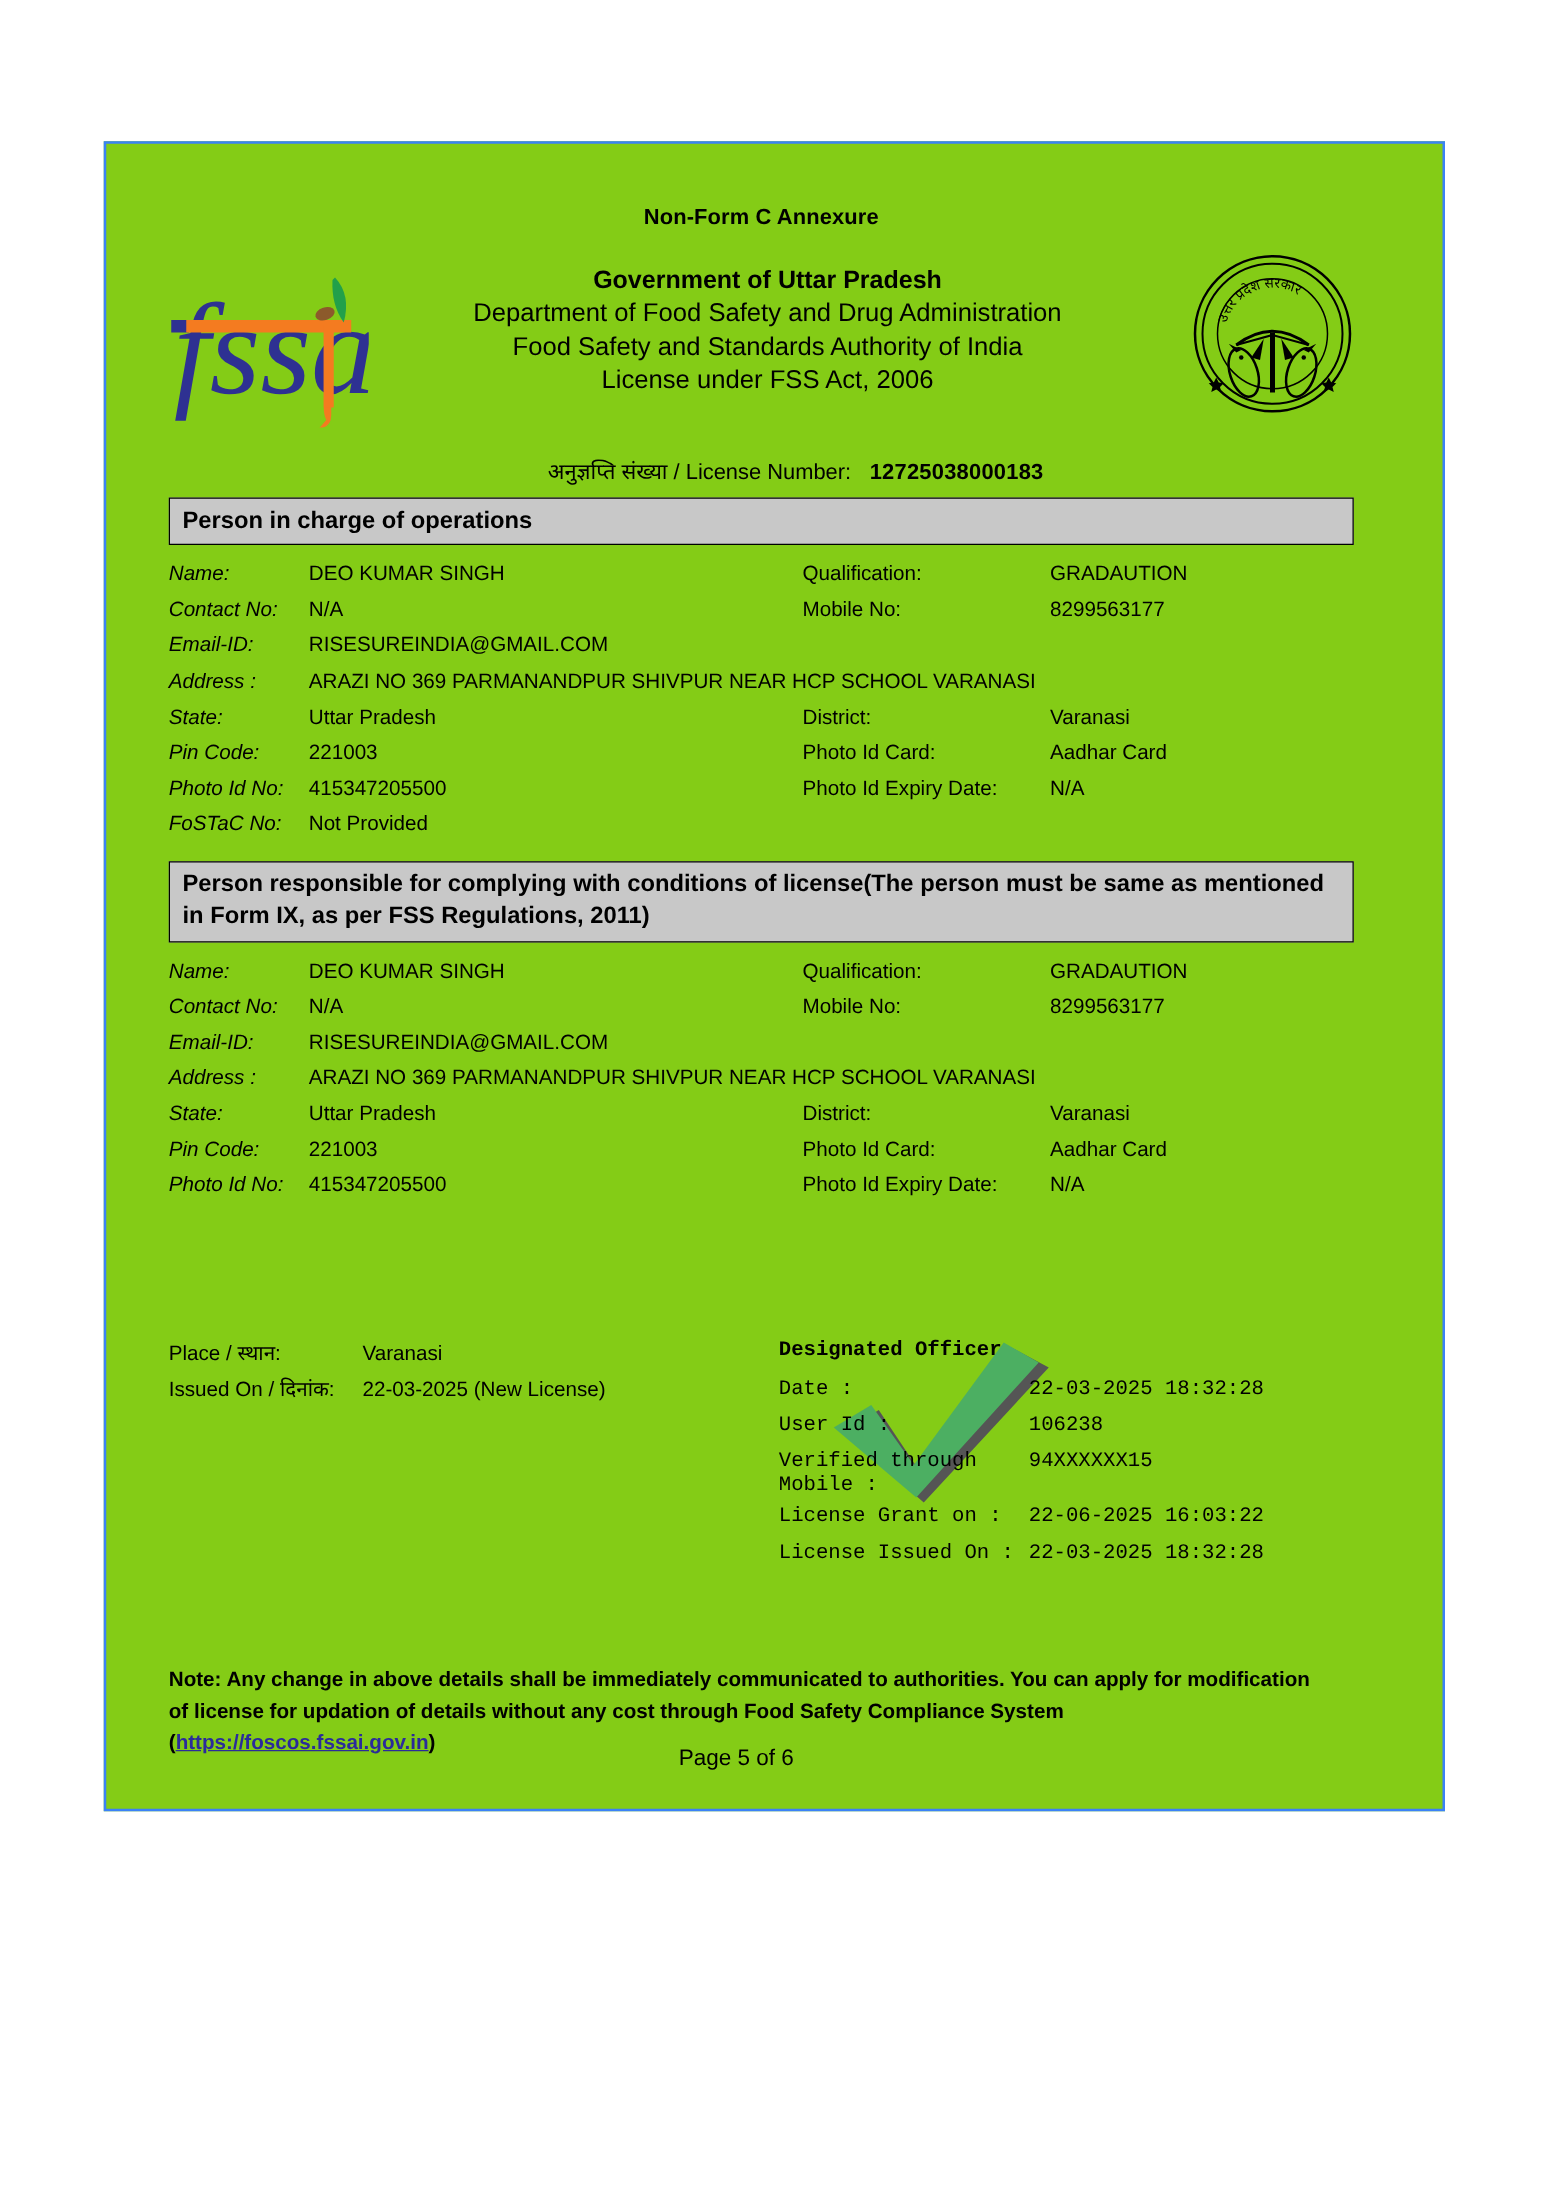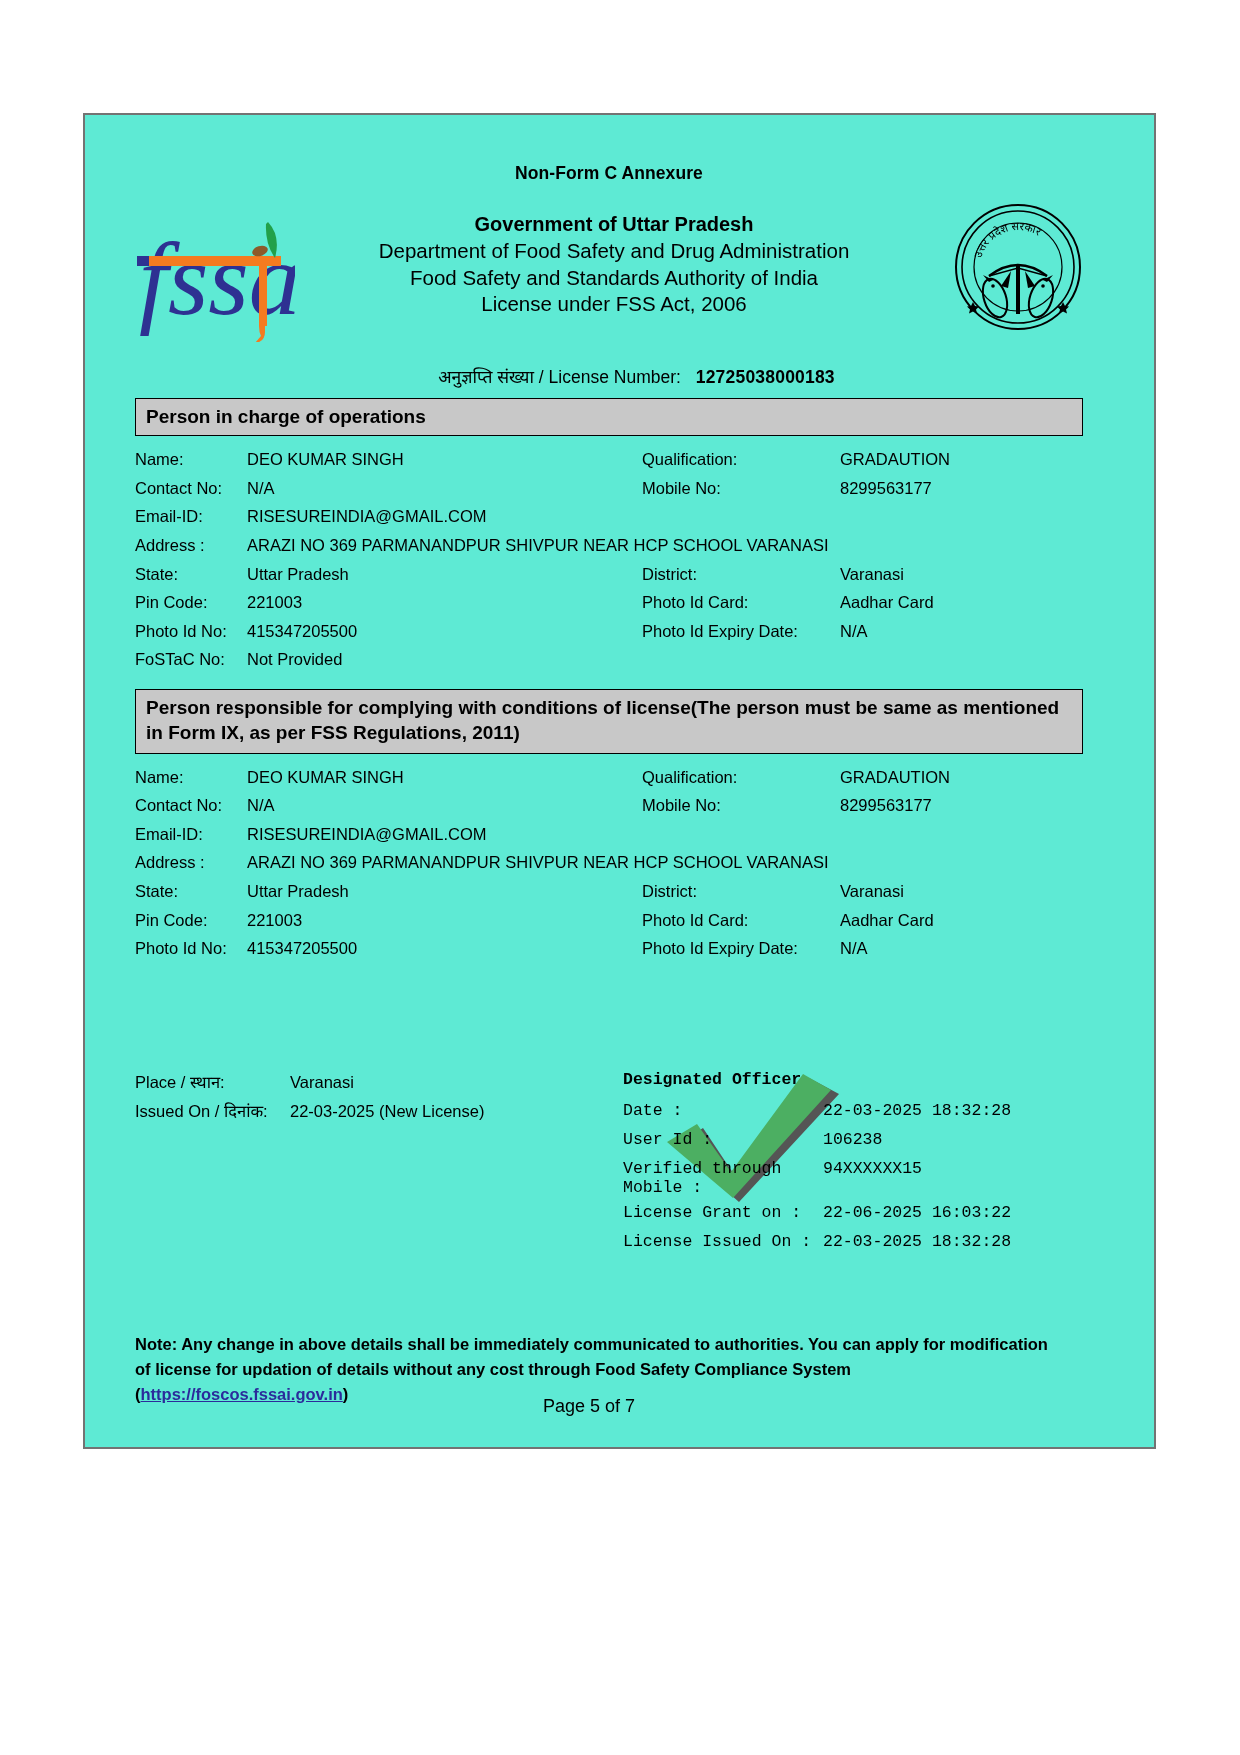--- a/index.html
+++ b/index.html
@@ -16,23 +16,23 @@
     overflow: hidden;
   }
 
   
   #page-frame {
     position: absolute;
     left: 83px;
     top: 113px;
     width: 1073px;
     height: 1336px;
-    border: 2px solid #737373;
+    border: 2px solid #3b82f6;
     box-sizing: border-box;
-    background: #5eead4;
+    background: #84cc16;
   }
   #page-inner {
     position: absolute;
     left: 50px;
     top: 28px;
     width: 948px;
     height: 1280px;
   }
 
   
@@ -105,21 +105,21 @@
   .band.two-line { padding-bottom: 7px; }
 
   
   .details { margin-top: 14px; }
   .row {
     display: flex;
     align-items: baseline;
     height: 28.6px;
     font-size: 16.5px;
   }
-  .c-lbl { width: 112px; flex: none; }
+  .c-lbl { width: 112px; flex: none; font-style: italic; }
   .c-val { width: 395px; flex: none; }
   .c-lbl2 { width: 198px; flex: none; }
   .c-val2 { flex: 1; }
   .c-val-wide { flex: 1; }
 
   
   .bottom-wrap {
     position: relative;
     margin-top: 102px;
     min-height: 200px;
@@ -396,16 +396,16 @@
               <div class="o-val">22-03-2025 18:32:28</div>
             </div>
           </div>
       </div>
     </div>
 
     <div class="note">
       <span>Note: Any change in above details shall be immediately communicated to authorities. You can apply for modification of license for updation of details without any cost through Food Safety Compliance System (</span><a href="#">https://foscos.fssai.gov.in</a><span>)</span>
     </div>
 
-    <div class="page-footer">Page 5 of 7</div>
+    <div class="page-footer">Page 5 of 6</div>
 
   </div>
 </div>
 
 </body></html>

